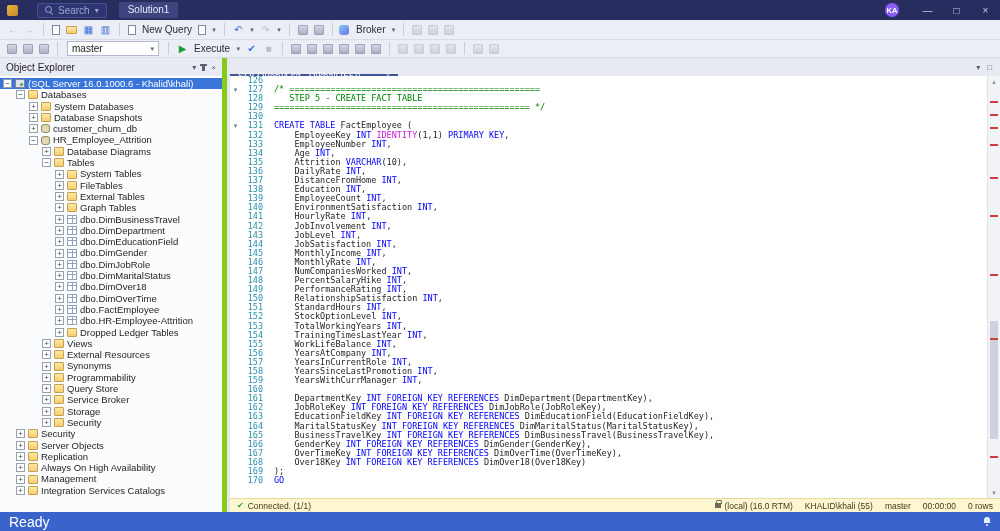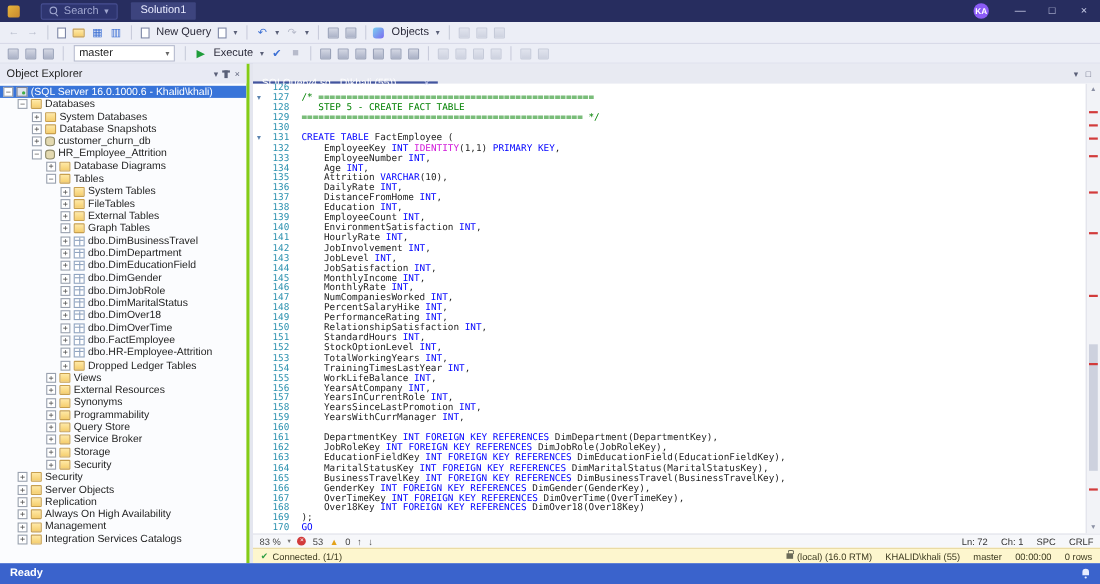--- a/index.html
+++ b/index.html
@@ -38,21 +38,21 @@
   .doc-icon { width: 8px; height: 10px; background: #fff; border: 1px solid #7c86a6; margin: 0 2px; flex: none; }
   .folder-icon { width: 11px; height: 8px; background: linear-gradient(#ffe9a6, #f5ce6e); border: 1px solid #c79f4e; border-radius: 1px; margin: 0 2px; flex: none; }
   .copilot-icon { width: 10px; height: 10px; border-radius: 3px; background: linear-gradient(135deg, #7ad0f0, #7a6af0); margin-right: 3px; flex: none; }
   .combo { display: flex; align-items: center; justify-content: space-between; background: #fff; border: 1px solid #b4bace; height: 15px; width: 92px; padding: 0 4px; font-size: 10px; color: #222; margin: 0 3px; }
   .combo .dd { font-size: 7px; color: #666; }
 
   
   .main { display: flex; height: 454px; flex: none; min-height: 0; }
 
   
-  .oe { width: 227px; flex: none; background: #fbfcfe; border-right: 3px solid #84cc16; display: flex; flex-direction: column; }
+  .oe { width: 227px; flex: none; background: #fbfcfe; border-right: 5px solid #84cc16; display: flex; flex-direction: column; }
   .oe-header { height: 18px; background: #e8eaf4; display: flex; align-items: center; padding: 0 6px; font-size: 10px; color: #1e1e1e; flex: none; }
   .oe-header-icons { margin-left: auto; display: flex; gap: 6px; color: #5a6078; font-size: 8px; align-items: center; }
   .pin-icon { width: 3px; height: 7px; background: #5a6078; position: relative; }
   .pin-icon::before { content: ''; position: absolute; top: 0; left: -2px; width: 7px; height: 2px; background: #5a6078; }
   .oe-tools { height: 17px; background: #f4f5f9; border-bottom: 1px solid #e2e4ee; display: flex; align-items: center; padding: 0 5px; gap: 3px; font-size: 9.5px; color: #333; flex: none; }
   .oe-tree { flex: 1; overflow: hidden; padding-top: 2px; }
   .tree-row { height: 11.3px; display: flex; align-items: center; white-space: nowrap; font-size: 9.5px; line-height: 11.3px; }
   .tree-row.selected { background: #3874d9; color: #fff; }
   .expander { width: 9px; height: 9px; border: 1px solid #98a0ae; background: #fff; color: #444; font-size: 8px; line-height: 7px; text-align: center; margin-right: 3px; flex: none; }
   .ti { width: 10px; height: 9px; margin-right: 3px; flex: none; position: relative; }
@@ -92,21 +92,21 @@
   .err-dot { width: 8px; height: 8px; border-radius: 50%; background: #d23b3b; color: #fff; font-size: 6px; line-height: 8px; text-align: center; flex: none; }
   .warn-tri { color: #e3a21a; font-size: 8px; }
   .strip-right { margin-left: auto; display: flex; gap: 12px; color: #333; }
 
   .conn-bar { height: 14px; background: #fdf6ce; border-top: 1px solid #e8d9a0; display: flex; align-items: center; font-size: 8.5px; color: #3c3a20; padding: 0 7px; gap: 4px; flex: none; }
   .conn-check { color: #2f9e44; font-size: 8px; }
   .conn-right { margin-left: auto; display: flex; align-items: center; gap: 12px; }
   .lock { width: 6px; height: 5px; background: #6a6a58; position: relative; margin-right: 1px; flex: none; }
   .lock::before { content: ''; position: absolute; top: -3px; left: 1px; width: 4px; height: 3px; border: 1px solid #6a6a58; border-bottom: none; border-radius: 2px 2px 0 0; }
 
-  .ready-bar { height: 19px; background: #3a63cc; color: #fff; display: flex; align-items: center; font-size: 10px; padding: 0 9px; flex: none; font-weight: bold; }
+  .ready-bar { height: 19px; background: #3a63cc; color: #fff; display: flex; align-items: center; font-size: 14px; padding: 0 9px; flex: none; }
   .ready-right { margin-left: auto; display: flex; align-items: center; gap: 10px; }
   .bell { width: 8px; height: 9px; position: relative; }
   .bell::before { content: ''; position: absolute; left: 1px; top: 0; width: 6px; height: 6px; background: #e8edff; border-radius: 3px 3px 0 0; }
   .bell::after { content: ''; position: absolute; left: 3px; bottom: 0; width: 2px; height: 2px; background: #e8edff; border-radius: 50%; }
 </style>
 </head>
 <body>
 
 <div class="app">
 
@@ -142,21 +142,21 @@
     <span class="tb-sep"></span>
     <span class="tb-icon blue">↶</span>
     <span class="tb-icon small">▾</span>
     <span class="tb-icon disabled">↷</span>
     <span class="tb-icon small">▾</span>
     <span class="tb-sep"></span>
     <span class="gicon"></span>
     <span class="gicon"></span>
     <span class="tb-sep"></span>
     <span class="copilot-icon"></span>
-    <span class="tb-label">Objects</span>
+    <span class="tb-label">Broker</span>
     <span class="tb-icon small">▾</span>
     <span class="tb-sep"></span>
     <span class="gicon disabled"></span>
     <span class="gicon disabled"></span>
     <span class="gicon disabled"></span>
   </div>
 
   <div class="toolbar tb2">
     <span class="gicon"></span>
     <span class="gicon"></span>
@@ -510,36 +510,20 @@
               <div class="mark" style="top: 24%;"></div>
               <div class="mark" style="top: 33%;"></div>
               <div class="mark" style="top: 47%;"></div>
               <div class="mark" style="top: 62%;"></div>
               <div class="mark" style="top: 90%;"></div>
             </div>
           <div class="sarrow bottom">▼</div>
         </div>
       </div>
 
-      <div class="editor-strip">
-        <span>83 %</span>
-        <span class="zoom-dd">▾</span>
-        <span class="err-dot">×</span>
-        <span>53</span>
-        <span class="warn-tri">▲</span>
-        <span>0</span>
-        <span>↑</span>
-        <span>↓</span>
-        <span class="strip-right">
-          <span>Ln: 72</span>
-          <span>Ch: 1</span>
-          <span>SPC</span>
-          <span>CRLF</span>
-        </span>
-      </div>
 
       <div class="conn-bar">
         <span class="conn-check">✔</span>
         <span>Connected. (1/1)</span>
         <span class="conn-right">
           <span style="display:flex;align-items:center;gap:3px;">
             <span class="lock"></span>
             <span>(local) (16.0 RTM)</span>
           </span>
           <span>KHALID\khali (55)</span>

